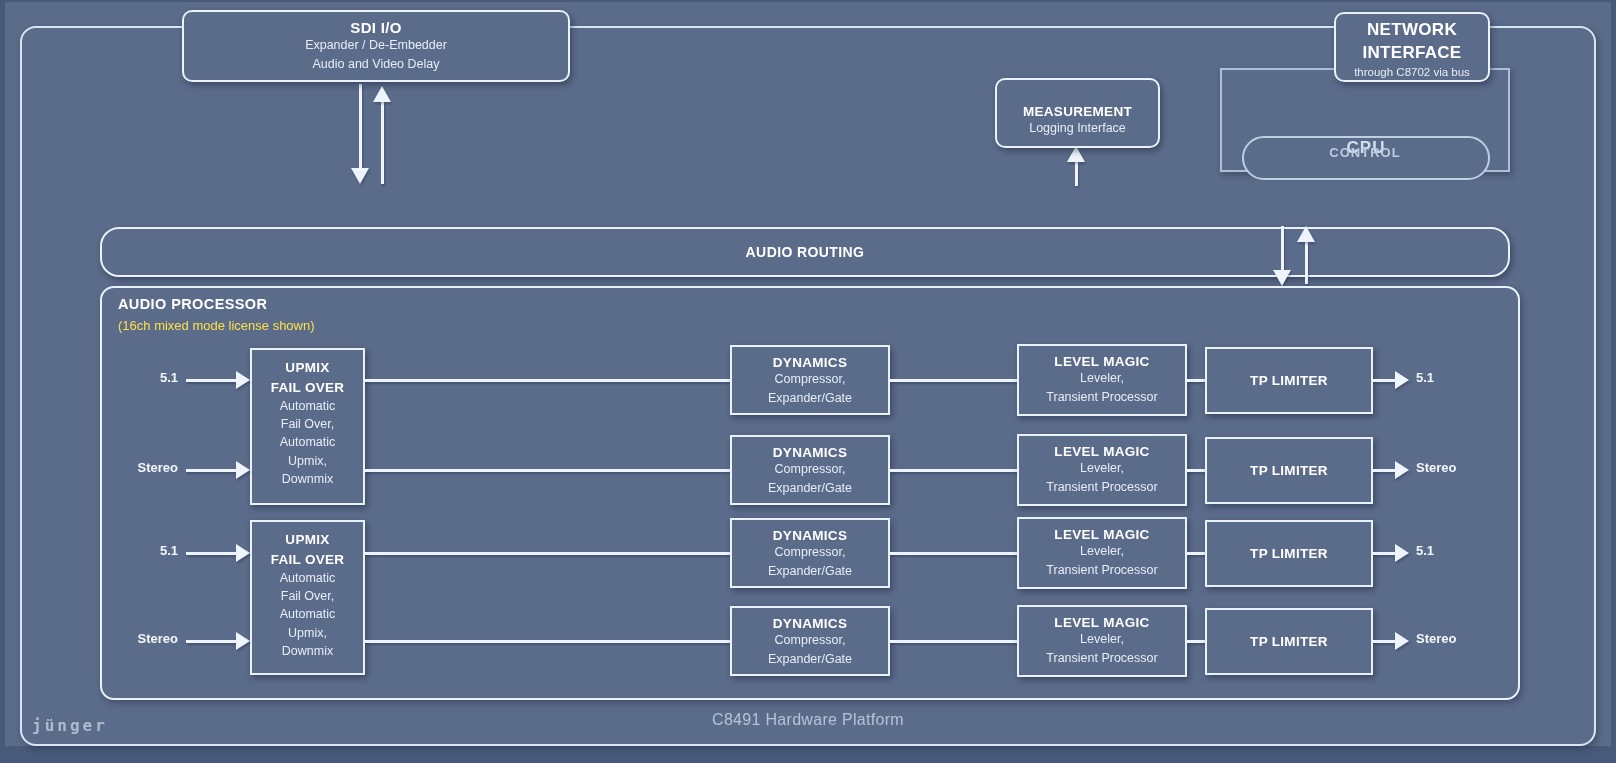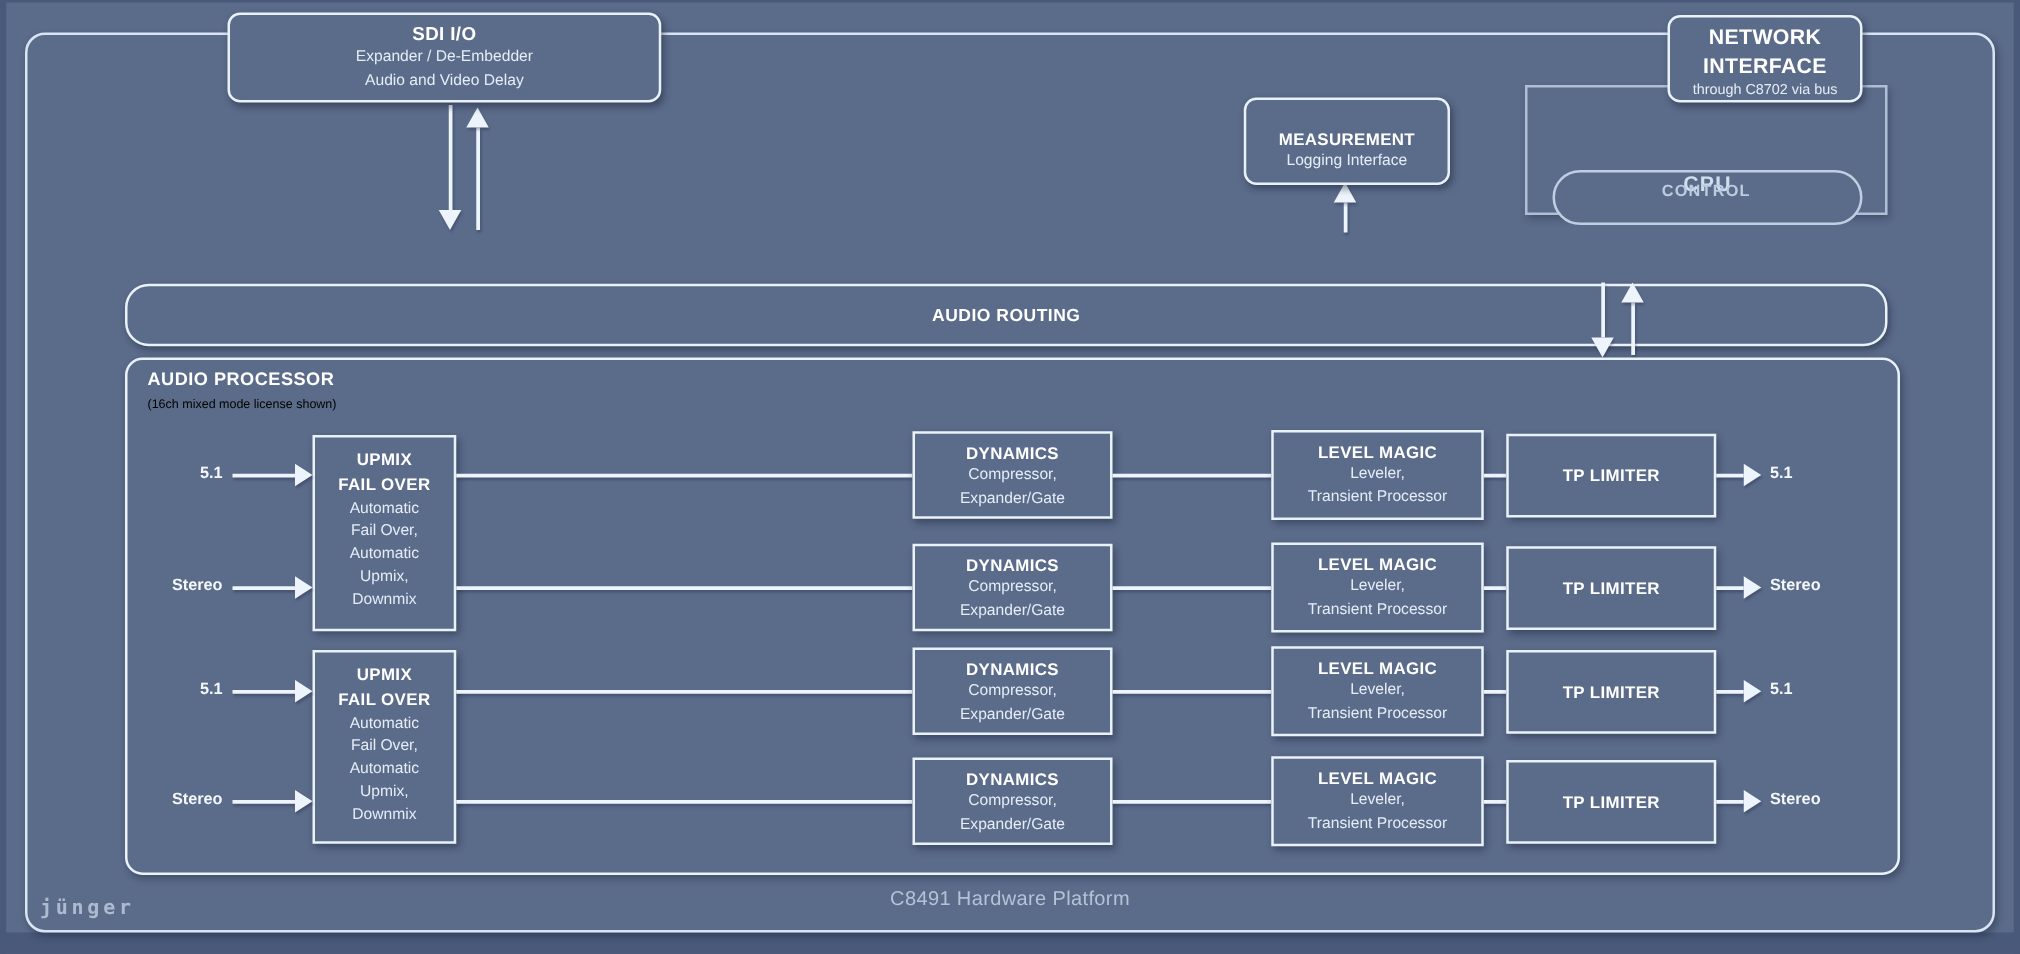--- a/index.html
+++ b/index.html
@@ -47,21 +47,21 @@
     box-shadow:2px 3px 6px rgba(20,30,52,.45);
     color:#fff;font-weight:bold;font-size:14px;letter-spacing:.4px;
     display:flex;align-items:center;justify-content:center;box-sizing:border-box;
   }
   
   .proc{
     border:2.5px solid #e9f1f9;border-radius:14px;background:transparent;
     box-shadow:2px 3px 6px rgba(20,30,52,.35);box-sizing:border-box;
   }
   .proc-title{color:#fff;font-weight:bold;font-size:14.5px;letter-spacing:.4px;}
-  .proc-sub{color:#000000;font-size:10px;}
+  .proc-sub{color:#fde047;font-size:13px;}
   
   .hline{height:3px;background:#eef4fb;box-shadow:1px 2px 2px rgba(20,30,52,.3);}
   .vline{width:3px;background:#eef4fb;box-shadow:1px 2px 2px rgba(20,30,52,.3);}
   .head-right{width:0;height:0;border-top:9px solid transparent;border-bottom:9px solid transparent;
     border-left:14px solid #eef4fb;filter:drop-shadow(1px 2px 1px rgba(20,30,52,.3));}
   .head-down{width:0;height:0;border-left:9px solid transparent;border-right:9px solid transparent;
     border-top:16px solid #eef4fb;filter:drop-shadow(1px 2px 1px rgba(20,30,52,.3));}
   .head-up{width:0;height:0;border-left:9px solid transparent;border-right:9px solid transparent;
     border-bottom:16px solid #eef4fb;filter:drop-shadow(1px 2px 1px rgba(20,30,52,.3));}
   
@@ -105,21 +105,21 @@
   <div class="abs vline" style="left:1305px;top:242px;height:42px;"></div>
   <div class="abs head-up" style="left:1297px;top:226px;"></div>
 
   <div class="abs ctrl" style="left:1220px;top:68px;width:290px;height:104px;">
     <div class="cpu abs" style="left:20px;top:18px;width:248px;height:44px;">
       <span>CPU</span>
     </div>
     <div class="ctrl-label abs" style="left:0;top:75px;width:100%;">CONTROL</div>
   </div>
 
-  <div class="abs node rounded sdi" style="left:182px;top:10px;width:347px;height:72px;">
+  <div class="abs node rounded sdi" style="left:182px;top:10px;width:388px;height:72px;">
     <div class="title">SDI I/O</div>
     <div class="sub">Expander / De-Embedder</div>
     <div class="sub">Audio and Video Delay</div>
   </div>
 
   <div class="abs node rounded net" style="left:1334px;top:12px;width:156px;height:70px;">
     <div class="title">NETWORK</div>
     <div class="title" style="padding-top:0;">INTERFACE</div>
     <div class="sub">through C8702 via bus</div>
   </div>

